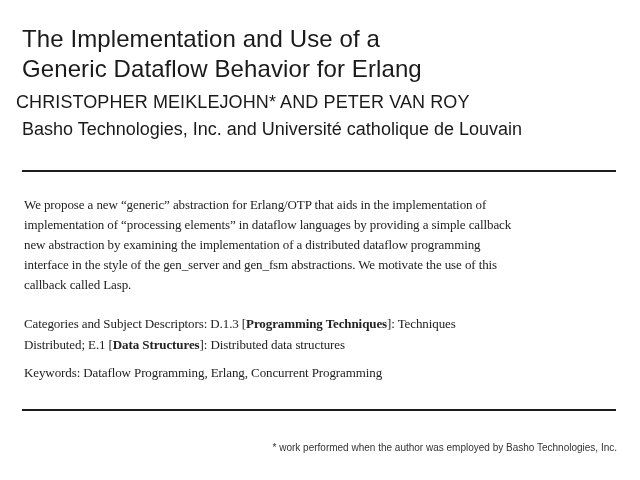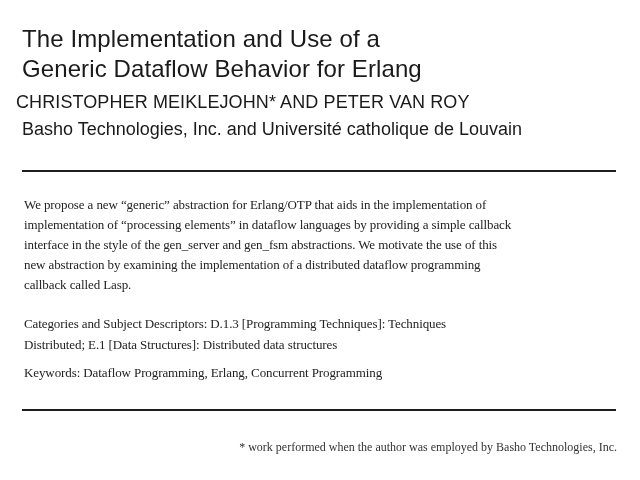--- a/index.html
+++ b/index.html
@@ -62,27 +62,27 @@
     left: 24px;
     font-family: "Liberation Serif", "DejaVu Serif", serif;
     font-size: 13px;
     color: var(--body-text);
     letter-spacing: -0.1px;
   }
   .abstract { top: 195px; line-height: 20px; }
   .abstract .line { white-space: nowrap; }
   .categories { top: 313px; line-height: 21px; }
   .categories .line { white-space: nowrap; }
-  .categories b { font-weight: 400; }
+  .categories b { font-weight: 700; }
   .keywords { top: 362px; line-height: 21px; white-space: nowrap; }
   .footnote {
     position: absolute;
     right: 23px; top: 441px;
-    font-family: Liberation Serif, serif;
-    font-size: 12px;
+    font-family: Liberation Sans, sans-serif;
+    font-size: 10px;
     line-height: 13px;
     color: #333333;
     white-space: nowrap;
   }
 </style>
 </head>
 <body>
 
 <div class="page">
 
@@ -93,22 +93,22 @@
 
   <div class="authors">CHRISTOPHER MEIKLEJOHN* AND PETER VAN ROY</div>
 
   <div class="affiliation">Basho Technologies, Inc. and Université catholique de Louvain</div>
 
   <div class="rule rule-top"></div>
 
   <div class="serif-block abstract">
     <div class="line">We propose a new “generic” abstraction for Erlang/OTP that aids in the implementation of</div>
     <div class="line">implementation of “processing elements” in dataflow languages by providing a simple callback</div>
+    <div class="line">new abstraction by examining the implementation of a distributed dataflow programming</div>
     <div class="line">interface in the style of the gen_server and gen_fsm abstractions. We motivate the use of this</div>
-    <div class="line">new abstraction by examining the implementation of a distributed dataflow programming</div>
     <div class="line">callback called Lasp.</div>
   </div>
 
   <div class="serif-block categories">
     <div class="line"><span>Categories and Subject Descriptors: D.1.3 [</span><b>Programming Techniques</b><span>]: Techniques</span></div>
     <div class="line"><span>Distributed; E.1 [</span><b>Data Structures</b><span>]: Distributed data structures</span></div>
   </div>
 
   <div class="serif-block keywords">Keywords: Dataflow Programming, Erlang, Concurrent Programming</div>
 

